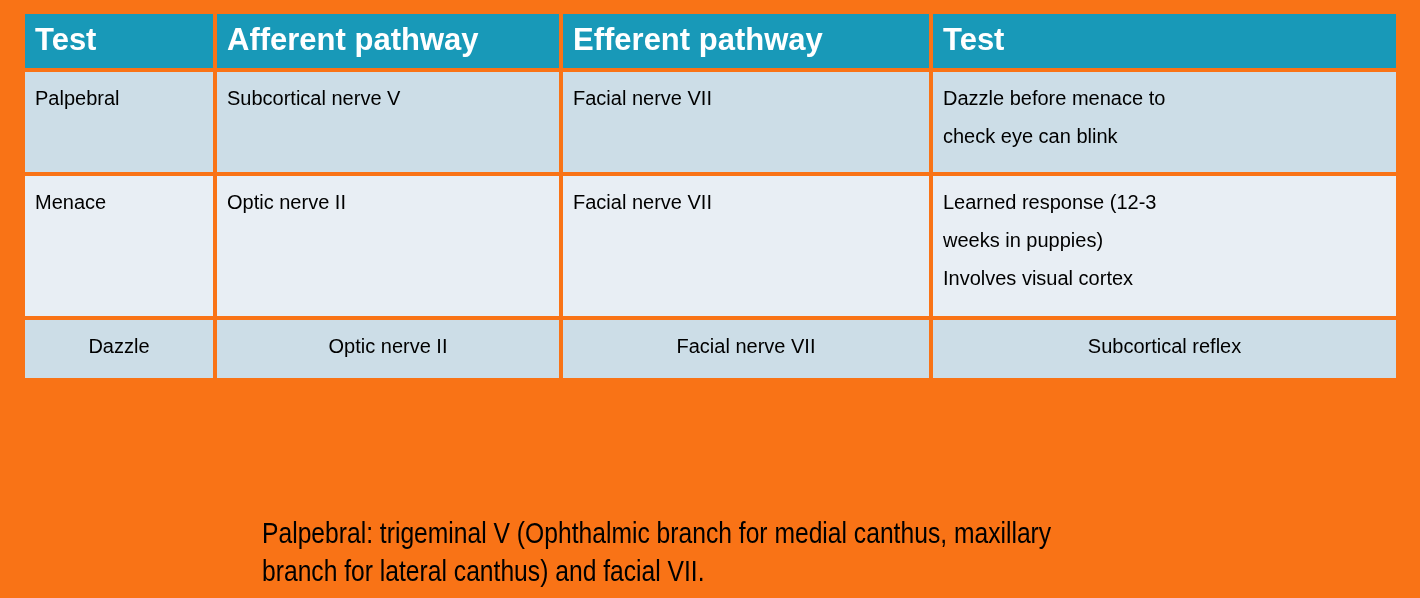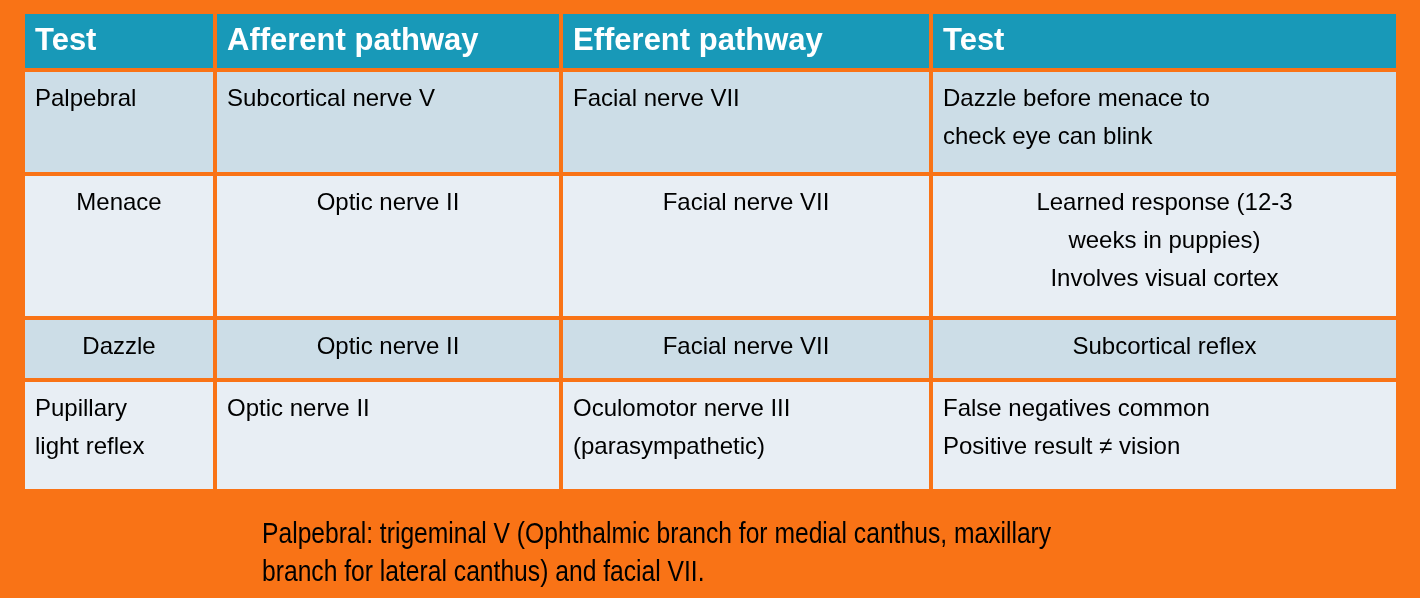--- a/index.html
+++ b/index.html
@@ -41,30 +41,30 @@
     background: var(--header-bg, #1899B8);
     color: var(--header-text, #ffffff);
     font-size: 31px;
     font-weight: bold;
     height: 48px;
     vertical-align: middle;
     line-height: 1.1;
   }
   tbody td {
     color: var(--body-text, #000000);
-    font-size: 24px;
+    font-size: 20px;
     line-height: 38px;
     vertical-align: top;
     padding-top: 7px;
   }
   tbody tr.band-dark  td { background: var(--row-dark,  #CCDDE7); }
   tbody tr.band-light td { background: var(--row-light, #E8EEF4); }
 
   tbody tr:nth-child(1) td { height: 89px; }
-  tbody tr:nth-child(2) td { height: 129px; text-align: center; }
+  tbody tr:nth-child(2) td { height: 129px; }
   tbody tr:nth-child(3) td { height: 47px; text-align: center; }
   tbody tr:nth-child(4) td { height: 96px; }
 
   .footnote {
     position: absolute;
     left: 262px;
     top: 514px;
     margin: 0;
     font-size: 29px;
     line-height: 38px;
@@ -108,27 +108,18 @@
           <td>Learned response (12-3
 weeks in puppies)
 Involves visual cortex</td>
         </tr>
         <tr class="band-dark">
           <td>Dazzle</td>
           <td>Optic nerve II</td>
           <td>Facial nerve VII</td>
           <td>Subcortical reflex</td>
         </tr>
-        <tr class="band-light">
-          <td>Pupillary
-light reflex</td>
-          <td>Optic nerve II</td>
-          <td>Oculomotor nerve III
-(parasympathetic)</td>
-          <td>False negatives common
-Positive result ≠ vision</td>
-        </tr>
       </tbody>
   </table>
 
   <p class="footnote">Palpebral: trigeminal V (Ophthalmic branch for medial canthus, maxillary
 branch for lateral canthus) and facial VII.</p>
 </div>
 
 </body></html>

